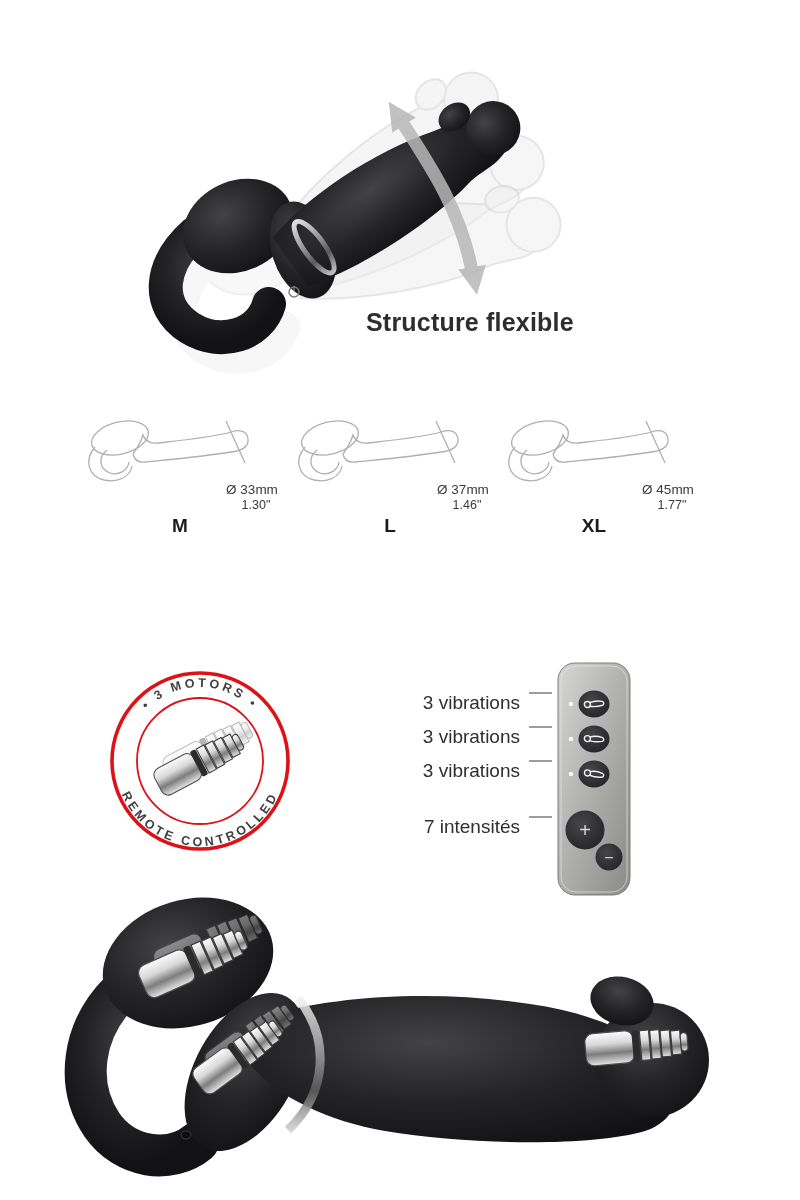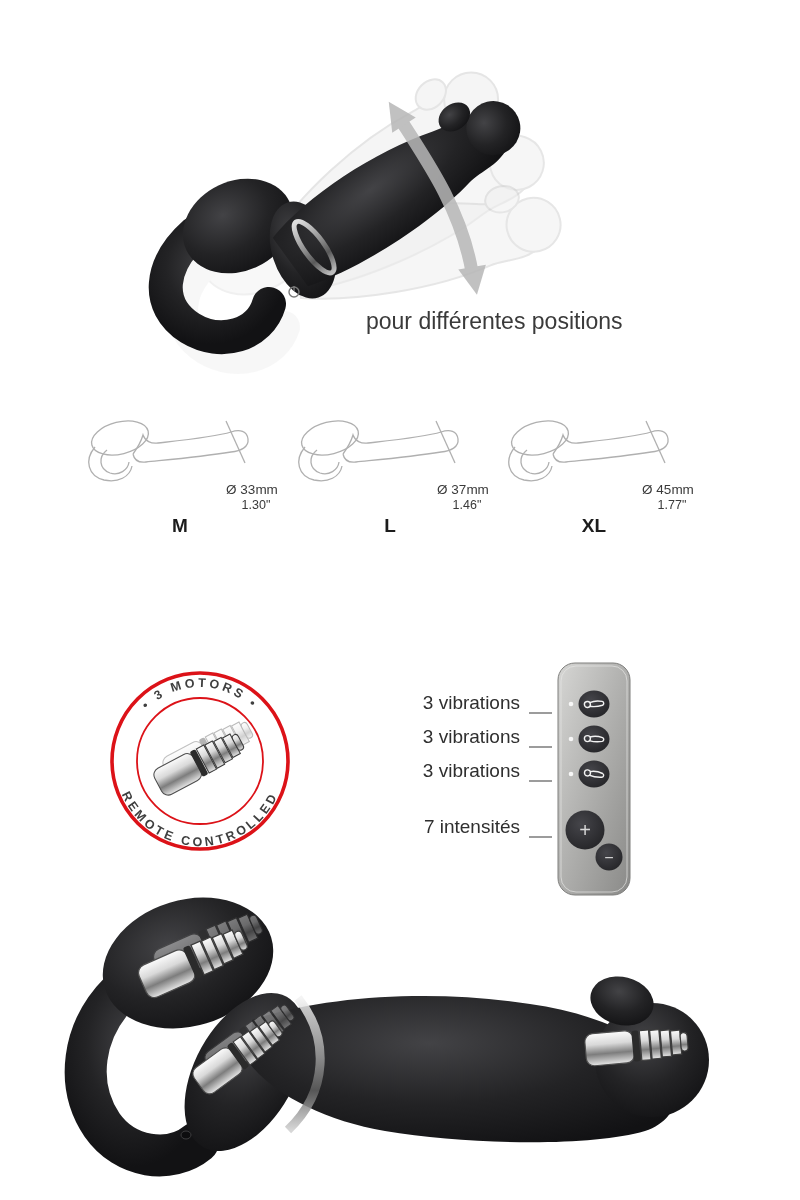--- a/index.html
+++ b/index.html
@@ -7,21 +7,21 @@
        font-family:"Liberation Sans","DejaVu Sans",sans-serif;color:#2e2e2e;}
   .abs{position:absolute;}
   
   #flex-caption{left:366px;top:308px;width:300px;line-height:1.18;}
   #flex-caption .t1{font-size:25px;font-weight:bold;color:#2d2d2d;letter-spacing:.2px;}
   #flex-caption .t2{font-size:23px;color:#3a3a3a;}
   
   .size-cell{width:210px;height:130px;top:416px;}
   
   .feature-row{position:absolute;left:380px;width:172px;display:flex;
-               justify-content:flex-end;align-items:flex-end;}
+               justify-content:flex-end;align-items:flex-start;}
   .feature-row .lbl{font-size:19px;color:#2f2f2f;white-space:nowrap;}
   .feature-row .dash{width:23px;height:2px;background:#9c9c9c;margin-left:9px;flex:0 0 auto;}
   svg text{font-family:"Liberation Sans","DejaVu Sans",sans-serif;}
 </style>
 </head>
 <body>
 
 <svg class="abs" style="left:0;top:20px" width="800" height="400" viewBox="0 0 800 400">
   <defs>
     <radialGradient id="bodyGrad" cx="42%" cy="32%" r="75%">
@@ -90,21 +90,21 @@
   </g>
 
   <g opacity="0.85">
     <path d="M402,102 C432,148 462,194 472,252" fill="none" stroke="#b7b7b7" stroke-width="13"></path>
     <polygon points="-14,11 14,11 0,-17" transform="translate(398,96) rotate(-33)" fill="#b7b7b7"></polygon>
     <polygon points="-14,-11 14,-11 0,17" transform="translate(474,258) rotate(-10)" fill="#b7b7b7"></polygon>
   </g>
 </svg>
 
 <div class="abs" id="flex-caption">
-  <div class="t2">pour différentes positions</div>
+  <div class="t1">Structure flexible</div>
 </div>
 
 <svg class="abs size-cell" style="left:80px" width="210" height="130" viewBox="0 0 210 130">
   <g stroke="#b0b0b0" stroke-width="1.3" fill="none">
     <ellipse cx="40" cy="22" rx="29" ry="16" transform="rotate(-14 40 22)"></ellipse>
     <path d="M15,31 C4,44 8,60 24,64 C38,67 50,61 52,50"></path>
     <path d="M27,34 C18,41 19,53 30,57 C39,60 48,54 49,46"></path>
     <path d="M53,38 C58,31 61,26 63,19 C65,25 71,28 78,27 C105,24 135,21 151,16
              C160,13 167,15 168,23 C169,31 161,35 151,36 C120,41 85,44 66,46
              C58,47 54,43 53,38"></path>

